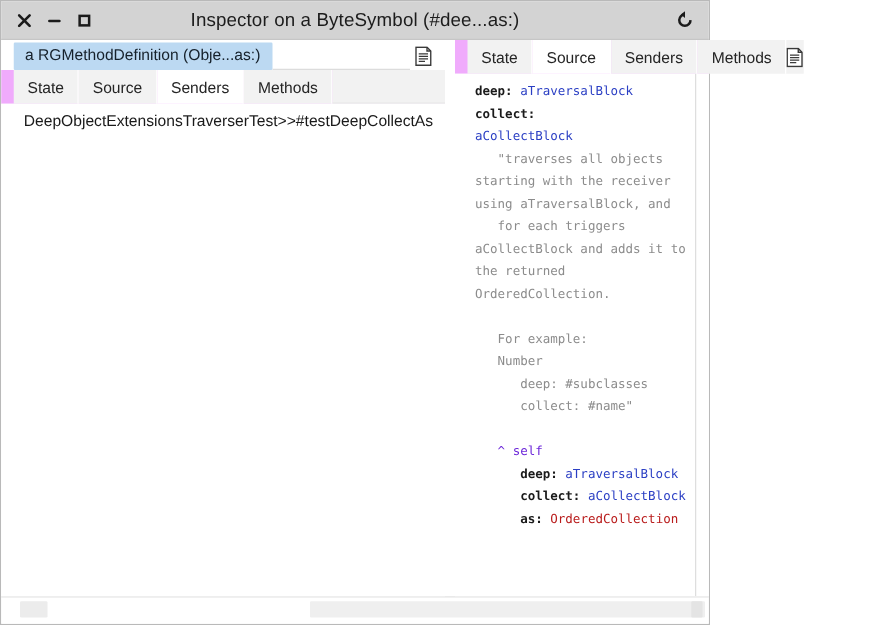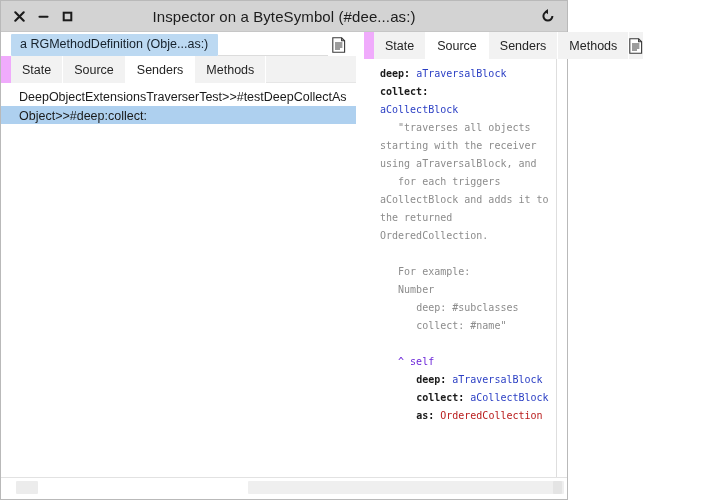--- a/index.html
+++ b/index.html
@@ -154,21 +154,21 @@
     min-height: 0;
   }
 
   
   #senders-list {
     padding-top: 4px;
   }
   .list-item {
     font-size: 12.5px;
     color: #1a1a1a;
-    padding: 3px 0 0 18px;
+    padding: 3px 0 12px 18px;
     white-space: nowrap;
     overflow: hidden;
     cursor: pointer;
     line-height: 1.25;
   }
   .list-item.selected {
     background: #aed0ef;
   }
 
   
@@ -277,21 +277,20 @@
         <div class="tab">State</div>
         <div class="tab">Source</div>
         <div class="tab selected">Senders</div>
         <div class="tab">Methods</div>
         <div class="strip-fill"></div>
       </div>
 
       <div class="pane-content">
         <div id="senders-list">
           <div class="list-item">DeepObjectExtensionsTraverserTest&gt;&gt;#testDeepCollectAs</div>
-          <div class="list-item selected">Object&gt;&gt;#deep:collect:</div>
         </div>
       </div>
 
     </div>
 
     <div id="pane-gap"></div>
 
     <div id="pane-right" class="pane">
 
 

